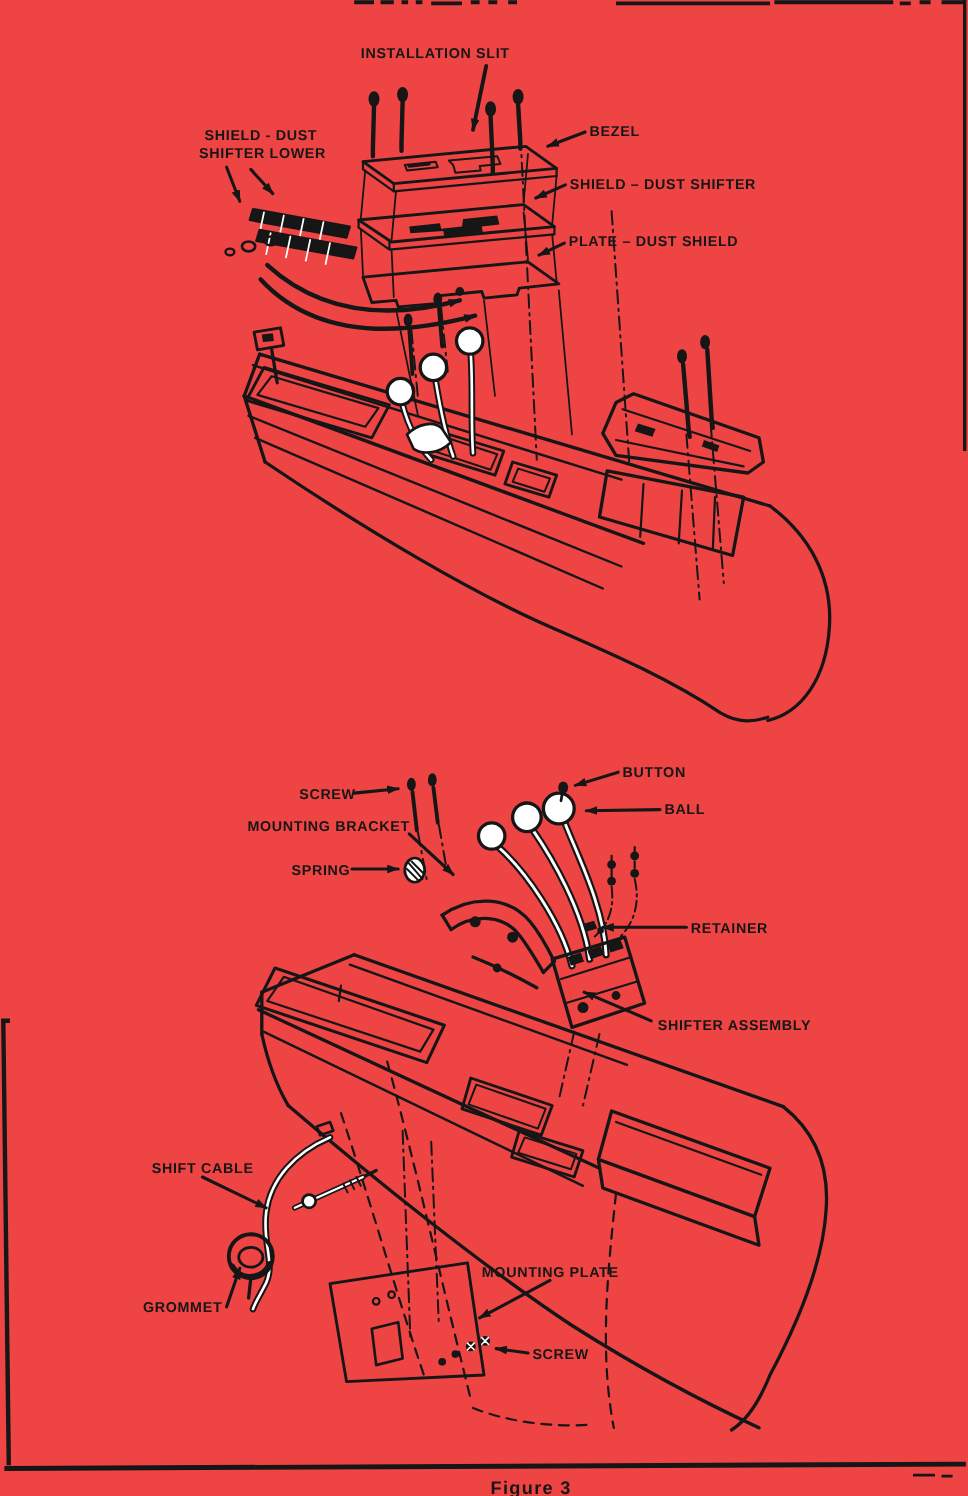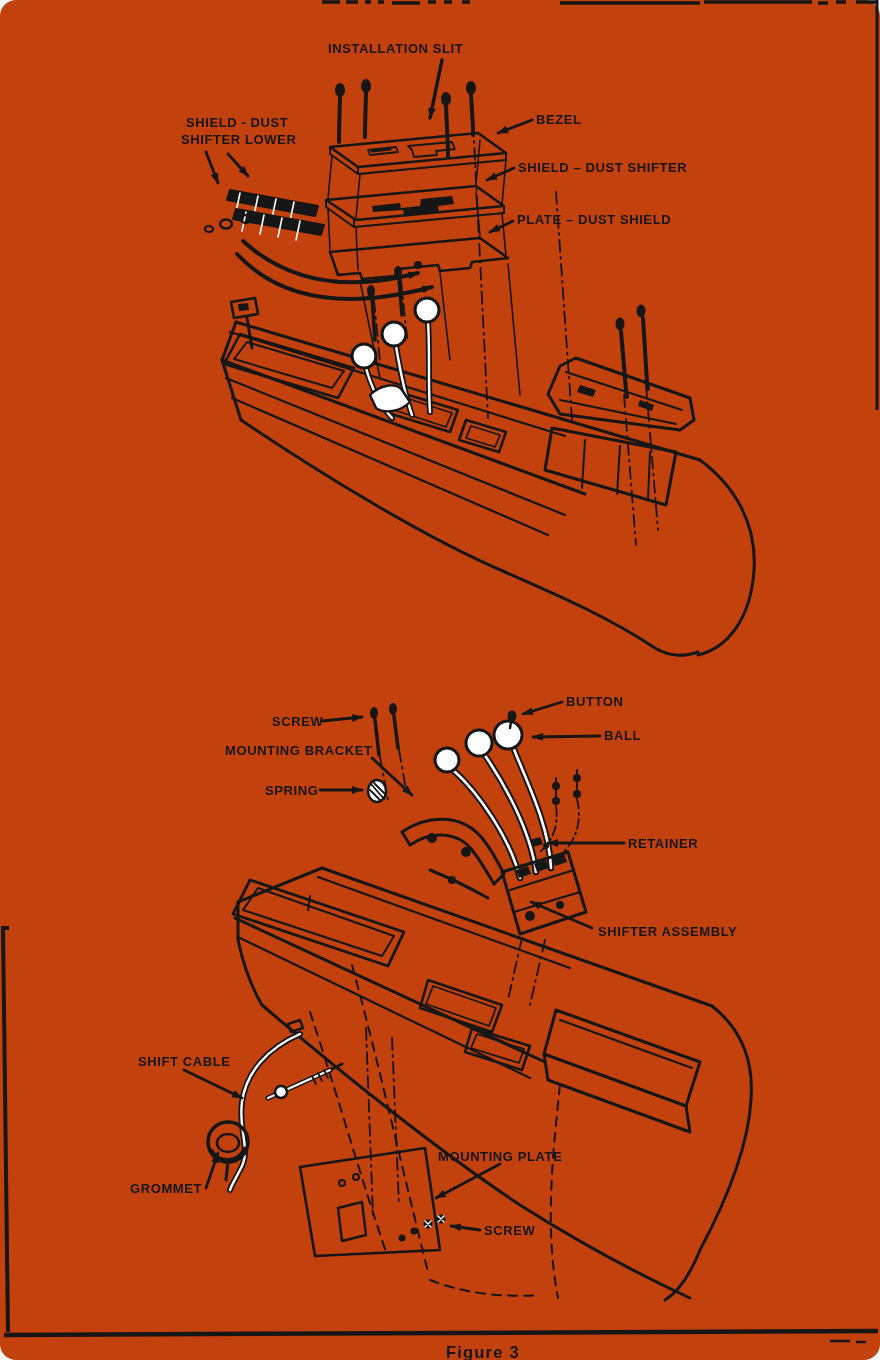--- a/index.html
+++ b/index.html
@@ -1,18 +1,18 @@
 <!DOCTYPE html>
 <html><head>
 <meta charset="utf-8">
 <style>
   html,body{margin:0;padding:0;background:#ffffff;}
   body{width:880px;height:1360px;overflow:hidden;position:relative;
        font-family:"Liberation Sans", sans-serif;}
-  .page{position:absolute;inset:0;background:#c2410c;border-radius:16px;}
+  .page{position:absolute;inset:0;background:#ef4444;}
   svg{display:block;}
   text{fill:#161616;font-family:"Liberation Sans", sans-serif;font-weight:700;
        font-size:13px;letter-spacing:0.6px;}
   text.caption{font-size:16.5px;letter-spacing:1.2px;}
 </style>
 </head>
 <body>
 
 <div class="page">
 <svg width="880" height="1360" viewBox="0 0 880 1360">

